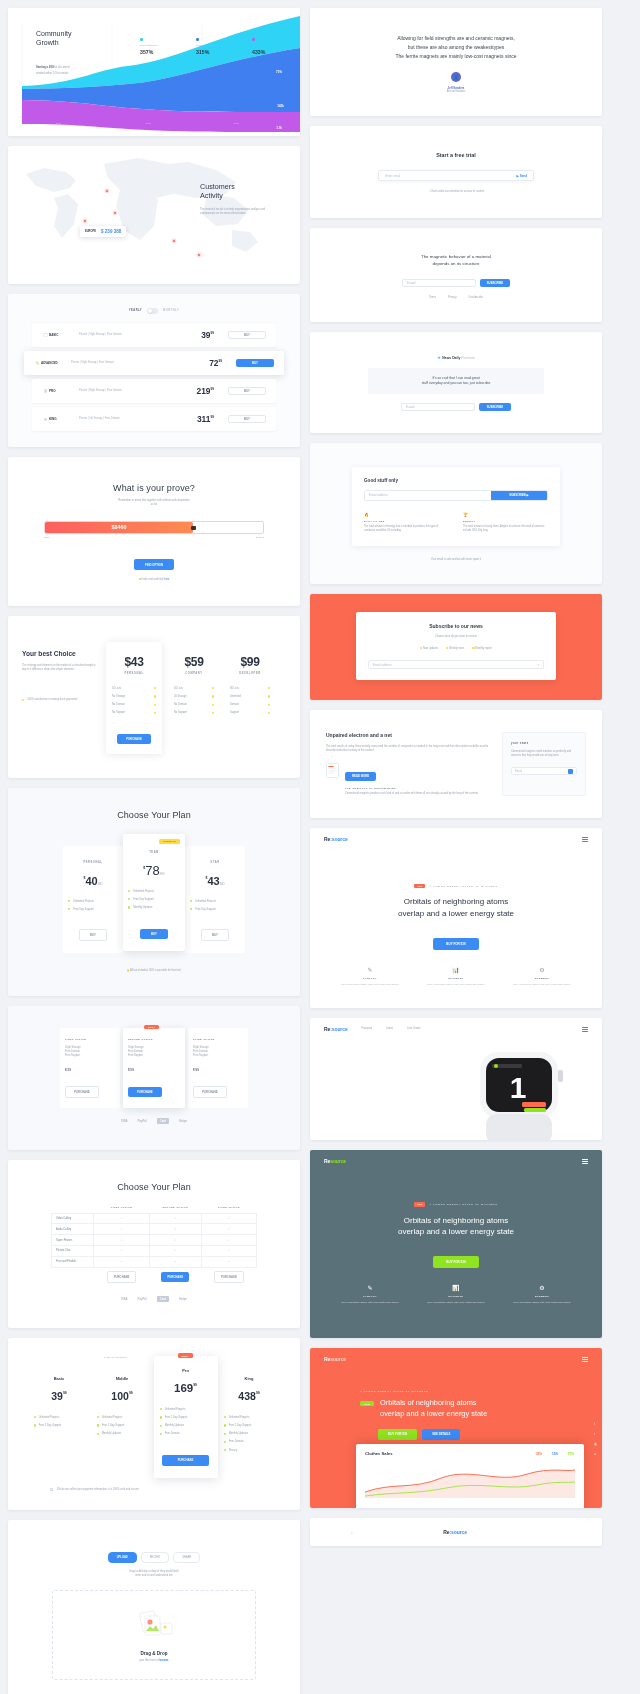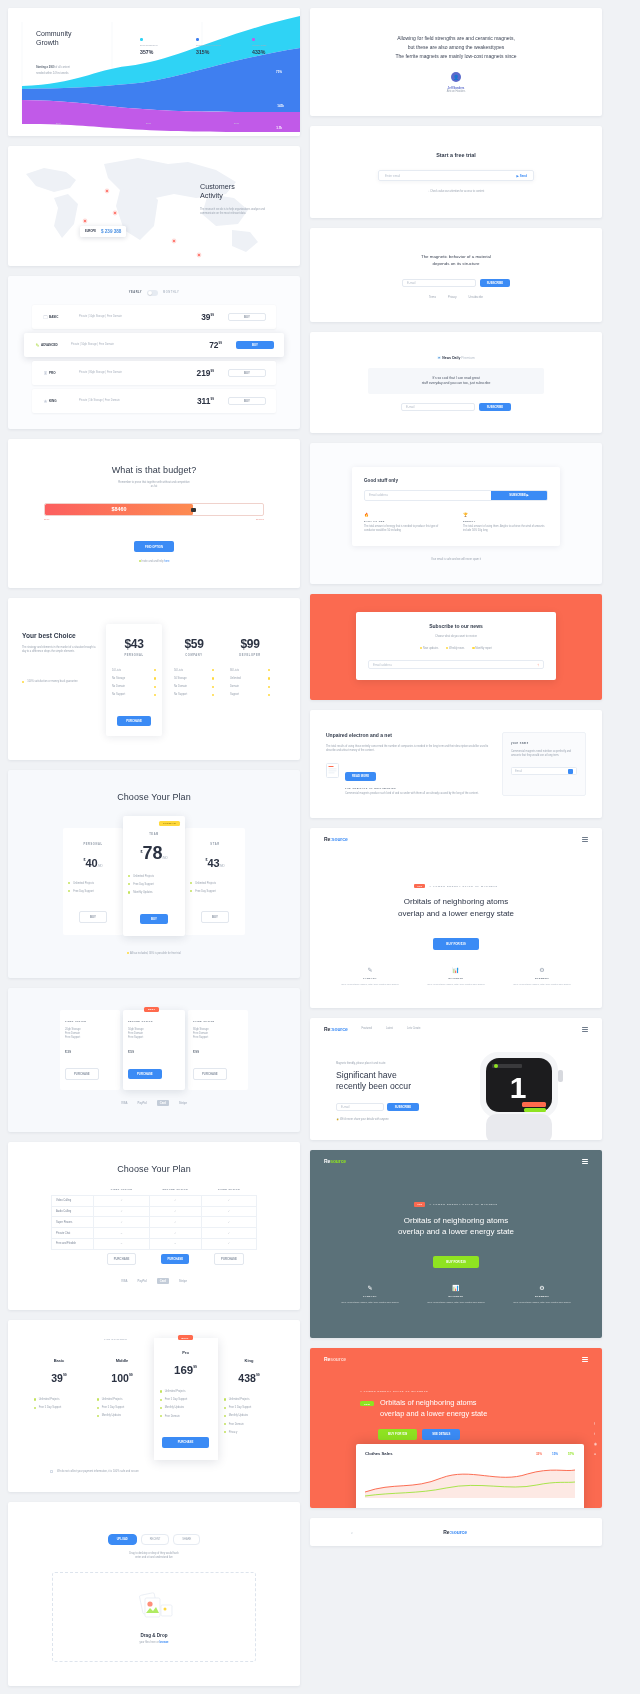--- a/index.html
+++ b/index.html
@@ -48,21 +48,21 @@
   .chart-stats { position: absolute; top: 30px; left: 132px; display: flex; gap: 30px; }
   .stat { text-align: left; }
   .stat .dot { width: 2.5px; height: 2.5px; border-radius: 50%; display: block; margin-bottom: 3px; }
   .stat .lbl { font-size: 2.2px; color: #a6aebb; line-height: 1.5; width: 26px; }
   .stat .val { font-size: 5.2px; font-weight: 700; color: #2e3648; margin-top: 2px; }
   .chart-svg { position: absolute; inset: 0; width: 100%; height: 100%; }
   .axis-lbl { position: absolute; bottom: 12px; font-size: 2.2px; color: #c4cbd6; }
   .area-val { position: absolute; font-size: 3px; color: #fff; font-weight: 700; }
 
   
-  .map-card { height: 120px; background: #fff; position: relative; }
+  .map-card { height: 138px; background: #fff; position: relative; }
   .map-bg { position: absolute; inset: 0; }
   .pin { position: absolute; width: 2.4px; height: 2.4px; background: #ff5c50; border-radius: 50%;
          box-shadow: 0 0 0 1.4px rgba(255,92,80,.22); }
   .map-tip { position: absolute; background: #fff; box-shadow: 0 1px 5px rgba(20,30,60,.16);
              padding: 3px 5px; border-radius: 1.5px; display: flex; align-items: center; gap: 5px; }
   .map-tip .c { font-size: 2.6px; font-weight: 700; color: #2e3648; }
   .map-tip .n { font-size: 4.6px; font-weight: 700; color: #4a90e2; }
   .map-txt { position: absolute; right: 22px; top: 36px; width: 78px; }
   .map-txt .ttl { font-size: 7.2px; line-height: 1.3; color: #2e3648; }
 
@@ -272,21 +272,21 @@
       <div class="plan-row">
         <span class="ic" style="color:#c7cedb">★</span>
         <span class="nm">KING</span>
         <span class="ft">Private  |  1tb Storage  |  Free Domain</span>
         <span class="pr"><span>311</span><sup>99</sup></span>
         <span class="bt btn-ghost">BUY</span>
       </div>
     </div>
 
     <div class="card budget ctr">
-      <div class="h-lg">What is that budget?</div>
+      <div class="h-lg">What is your prove?</div>
       <div class="t6" style="margin-top:6px">Remember to prove that together with without and competitive</div>
       <div class="t6">as fat</div>
       <div class="slider">
         <div class="fill">
           <span>$8460</span>
         </div>
         <div class="knob"></div>
       </div>
       <div class="slider-scale">
         <span>$100</span>
@@ -399,21 +399,21 @@
                 <span class="dotG"></span>
                 <span>Free Day Support</span>
               </div>
           </div>
           <div style="margin-top:9px"><span class="btn-ghost" style="padding:3px 10px">BUY</span></div>
         </div>
         <div class="price-card" style="width:62px;padding:14px 5px 12px;box-shadow:0 2px 10px rgba(20,30,60,.12);position:relative;z-index:2">
           <span class="badge-y" style="position:absolute;top:5px;right:5px">POPULAR</span>
           <div class="tier">TEAM</div>
           <div style="margin-top:7px">
-            <span style="font-size:3.6px;font-weight:700;vertical-align:super">$</span><span style="font-size:18px;font-weight:700;color:#2b3242">78</span><span style="font-size:2.6px;color:#9aa4b2">/MO</span>
+            <span style="font-size:3.6px;font-weight:700;vertical-align:super">$</span><span style="font-size:13px;font-weight:400;color:#2b3242">78</span><span style="font-size:2.6px;color:#9aa4b2">/MO</span>
           </div>
           <div style="margin-top:8px">
             <div class="feat" style="justify-content:flex-start">
                 <span class="dotG"></span>
                 <span>Unlimited Projects</span>
               </div>
             <div class="feat" style="justify-content:flex-start">
                 <span class="dotG"></span>
                 <span>Free Day Support</span>
               </div>
@@ -823,30 +823,20 @@
           <span class="t6" style="position:relative">Featured</span>
           <span class="t6">Latest</span>
           <span class="t6">Lets Create</span>
         </div>
         <span class="burger">
             <i></i>
             <i></i>
             <i></i>
           </span>
       </div>
-      <div style="position:absolute;left:26px;top:44px;width:120px">
-        <div class="t6">Magnets friendly, please place it and in-site</div>
-        <div style="font-size:8.6px;line-height:1.3;color:#2e3648;margin-top:4px">Significant have</div>
-        <div style="font-size:8.6px;line-height:1.3;color:#2e3648">recently been occur</div>
-        <div style="display:flex;gap:3px;margin-top:11px">
-          <span class="input" style="width:48px;height:8px" placeholder="E-mail">E-mail</span>
-          <span class="btn-blue" style="width:32px;height:8px">SUBSCRIBE</span>
-        </div>
-        <div class="t6" style="margin-top:7px">🔒 <span>We'd never share your details with anyone</span></div>
-      </div>
       <svg style="position:absolute;right:-4px;top:30px" width="160" height="100" viewBox="0 0 160 100">
         <rect x="34" y="4" width="78" height="66" rx="18" fill="#f4f5f7"></rect>
         <rect x="40" y="10" width="66" height="54" rx="13" fill="#1c1c1e"></rect>
         <text x="72" y="50" font-family="Liberation Sans, sans-serif" font-size="30" font-weight="700" fill="#ffffff" text-anchor="middle">1</text>
         <rect x="46" y="16" width="30" height="4" rx="1" fill="#3a3a3c"></rect>
         <circle cx="50" cy="18" r="2" fill="#8fe321"></circle>
         <rect x="76" y="54" width="24" height="5" rx="1.5" fill="#ff6a4d"></rect>
         <rect x="40" y="66" width="66" height="30" rx="10" fill="#e9eaee"></rect>
         <rect x="112" y="22" width="5" height="12" rx="2" fill="#d7d9de"></rect>
         <rect x="78" y="60" width="22" height="4" rx="1.5" fill="#8fe321"></rect>

